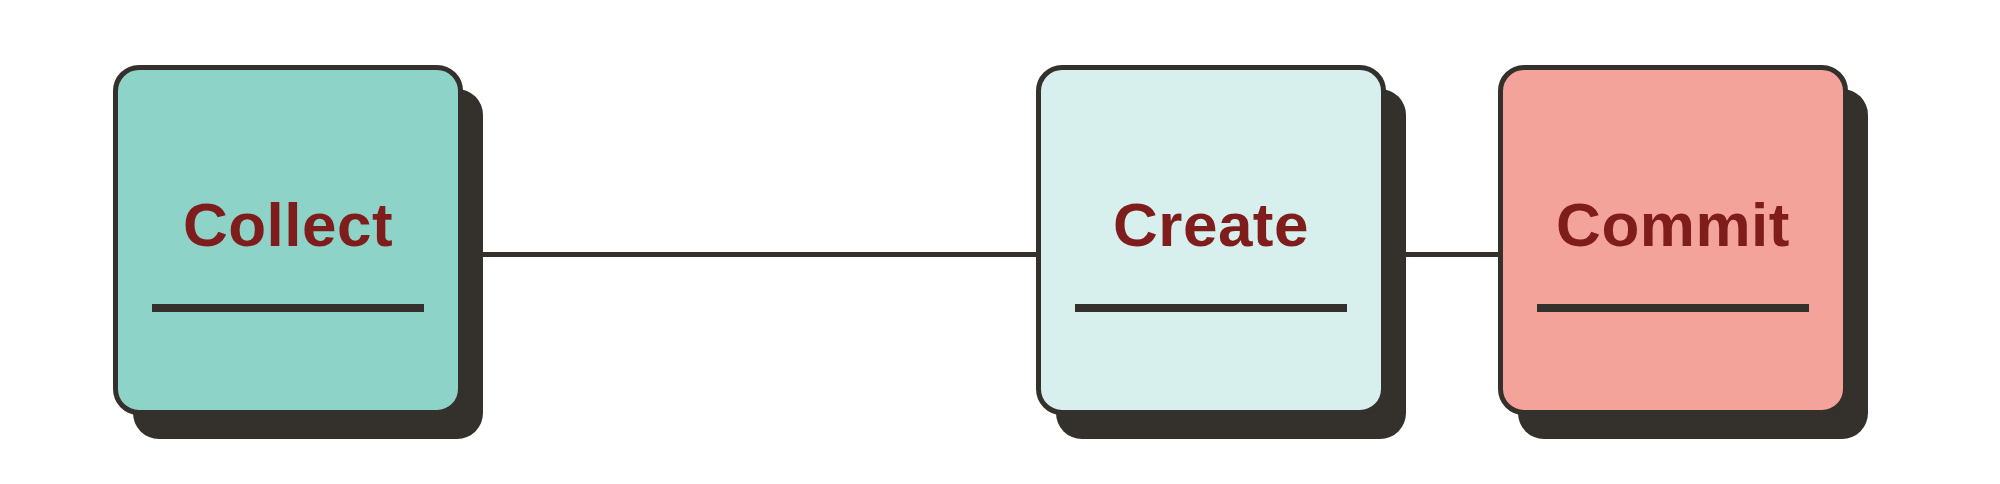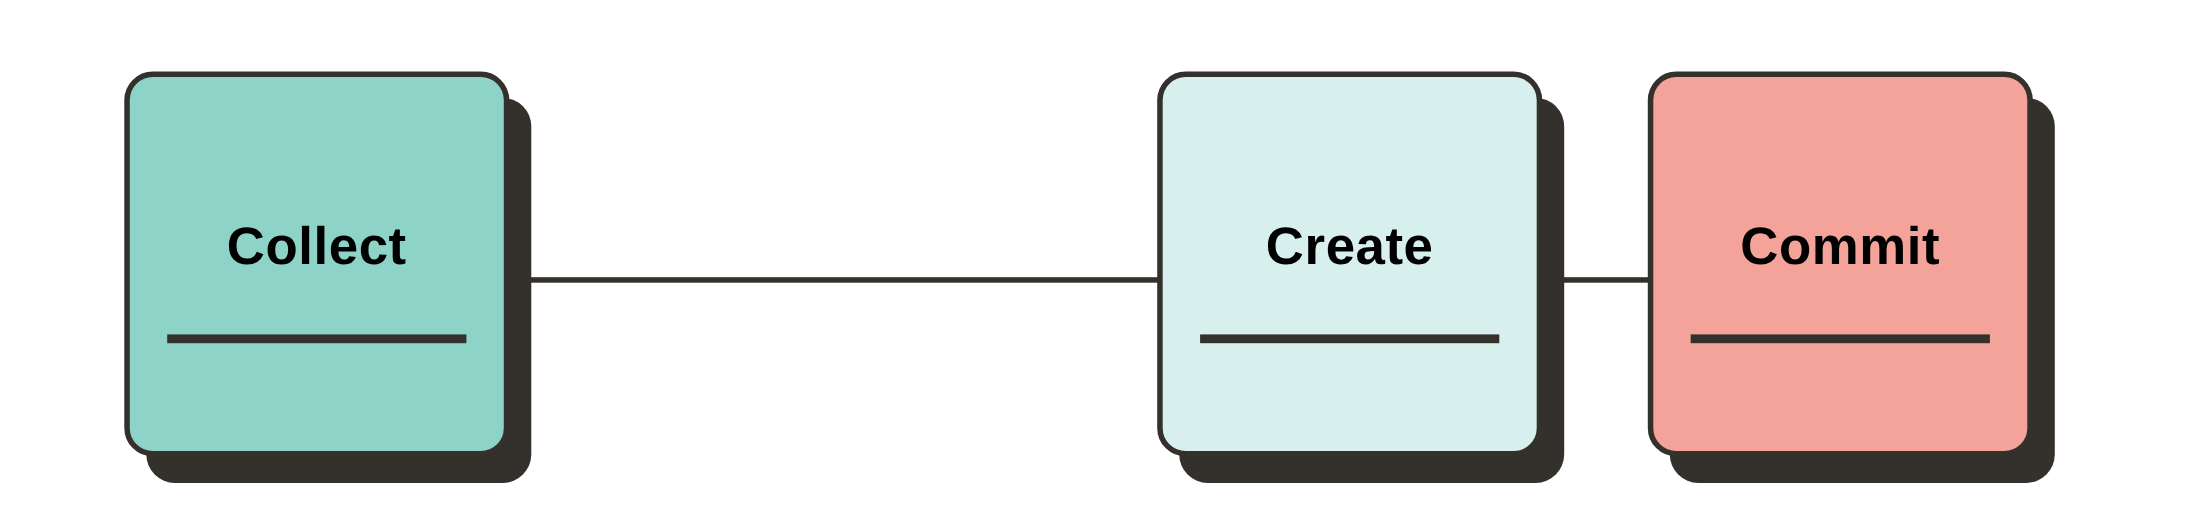--- a/index.html
+++ b/index.html
@@ -30,32 +30,32 @@
     width: 350px;
     height: 350px;
     box-sizing: border-box;
     border: 5px solid #34302b;
     border-radius: 26px;
     box-shadow: 20px 24px 0 0 #34302b;
     z-index: 1;
   }
   .step-card.pos-0 { left: 113px; }
   .step-card.pos-1 { left: 575px; }
-  .step-card.pos-2 { left: 1036px; margin-left: 16px; }
+  .step-card.pos-2 { left: 1036px; }
   .step-card.pos-3 { left: 1498px; }
   .step-label {
     position: absolute;
     top: 120px;
     left: 0;
     width: 100%;
     text-align: center;
-    font-size: 48px;
+    font-size: 62px;
     line-height: 70px;
     font-weight: 700;
-    color: #000000;
+    color: #7f1d1d;
     letter-spacing: 0.5px;
   }
   .step-underline {
     position: absolute;
     top: 234px;
     left: 50%;
     margin-left: -136px;
     width: 272px;
     height: 8px;
     background: #34302b;

